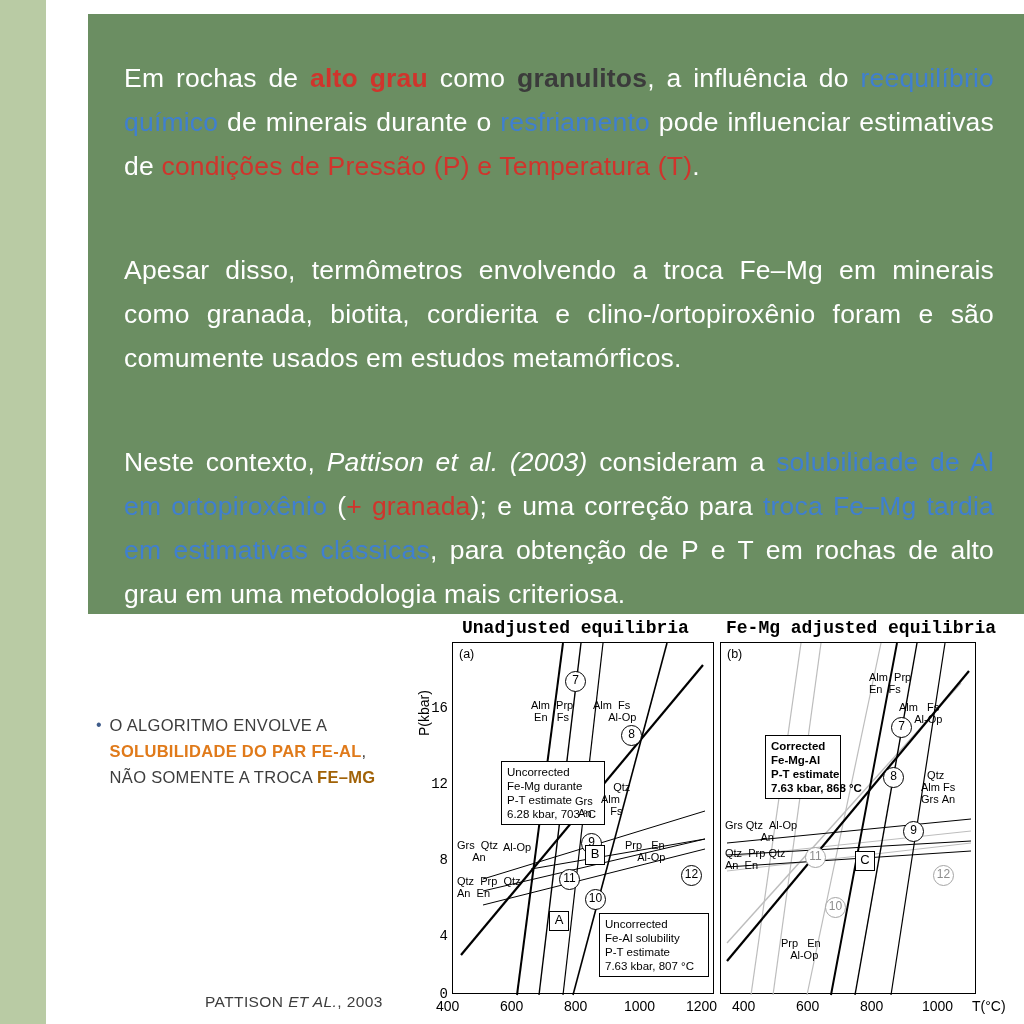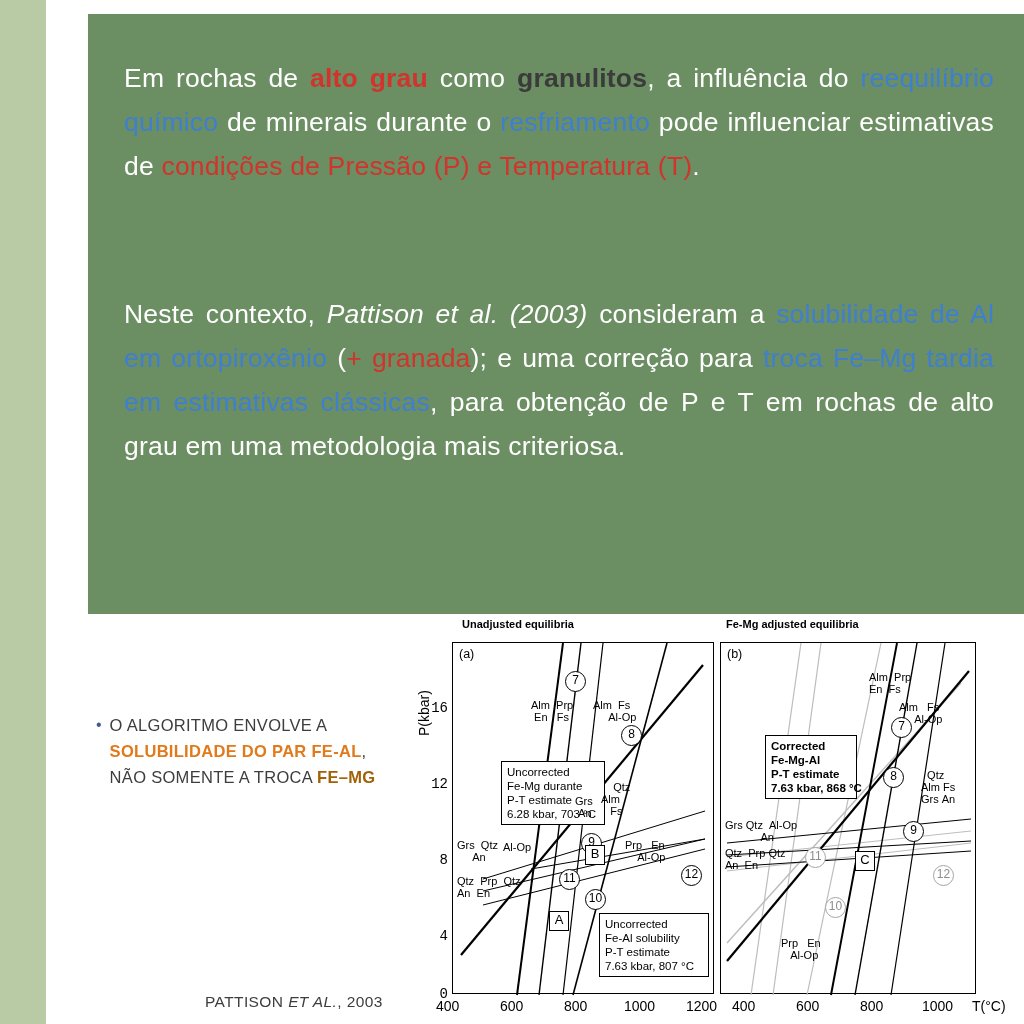--- a/index.html
+++ b/index.html
@@ -124,23 +124,24 @@
   .figure {
     position: absolute;
     left: 414px;
     top: 618px;
     width: 610px;
     height: 406px;
   }
   .fig-title {
     position: absolute;
     font-weight: bold;
-    font-size: 11px;
-    color: #000;
-    white-space: nowrap;
+    font-size: 18px;
+    color: #000;
+    white-space: nowrap;
+    font-family: Liberation Mono, monospace;
   }
   .fig-title.left { left: 48px; top: 0px; }
   .fig-title.right { left: 312px; top: 0px; }
 
   .axis-label-y {
     position: absolute;
     left: 2px;
     top: 100px;
     font-size: 14px;
     transform: rotate(-90deg);
@@ -243,20 +244,21 @@
 <body>
 
 <div class="slide">
 
   <div class="left-band"></div>
   <div class="left-band-inner"></div>
 
   <div class="green-panel">
     <p class="para-justify" id="p1"><span>Em rochas de </span><span class="b-red">alto grau</span><span> como </span><span class="b-dark">granulitos</span><span>, a influência do </span><span class="c-blue">reequilíbrio químico</span><span> de minerais durante o </span><span class="c-blue">resfriamento</span><span> pode influenciar estimativas de </span><span class="c-red">condições de Pressão (P) e Temperatura (T)</span><span>.</span></p>
     <div class="gap"></div>
+    <p class="para-justify" id="p2"><span>Apesar disso, termômetros envolvendo a troca Fe–Mg em minerais como granada, biotita, cordierita e clino-/ortopiroxênio foram e são comumente usados em estudos metamórficos.</span></p>
     <div class="gap"></div>
     <p class="para-justify" id="p3"><span>Neste contexto, </span><span class="italic">Pattison et al. (2003)</span><span> consideram a </span><span class="c-blue">solubilidade de Al em ortopiroxênio</span><span> (</span><span class="c-red">+ granada</span><span>); e uma correção para </span><span class="c-blue">troca Fe–Mg tardia em estimativas clássicas</span><span>, para obtenção de P e T em rochas de alto grau em uma metodologia mais criteriosa.</span></p>
   </div>
 
   <div class="bullet-block">
     <div class="bullet-row">
       <div class="bullet-dot">•</div>
       <div class="bullet-text" id="bullet-text"><span>O ALGORITMO ENVOLVE A </span><span class="bt-orange">SOLUBILIDADE DO PAR FE-AL</span><span>, NÃO SOMENTE  A TROCA </span><span class="bt-blue">FE–MG</span></div>
     </div>
   </div>
@@ -356,21 +358,21 @@
 
         <line x1="110" y1="352" x2="176" y2="0" stroke="#000" stroke-width="2"></line>
         <line x1="134" y1="352" x2="196" y2="0" stroke="#000" stroke-width="1.4"></line>
         <line x1="6" y1="318" x2="248" y2="28" stroke="#000" stroke-width="2.2"></line>
         <line x1="6" y1="200" x2="250" y2="176" stroke="#000" stroke-width="1"></line>
         <line x1="6" y1="212" x2="250" y2="198" stroke="#000" stroke-width="1"></line>
         <line x1="6" y1="224" x2="250" y2="208" stroke="#000" stroke-width="1"></line>
         <line x1="170" y1="352" x2="224" y2="0" stroke="#000" stroke-width="1.2"></line>
       </svg>
 
-      <div class="infobox bold" style="left:44px; top:92px; width:92px;">
+      <div class="infobox bold" style="left:44px; top:92px; width:76px;">
         <div>Corrected</div>
         <div>Fe-Mg-Al</div>
         <div>P-T estimate</div>
         <div>7.63 kbar, 868 °C</div>
       </div>
 
       <div class="curve-label" style="left:148px; top:28px;">Alm&nbsp;&nbsp;Prp<br>En&nbsp;&nbsp;Fs</div>
       <div class="curve-label" style="left:178px; top:58px;">Alm&nbsp;&nbsp;&nbsp;Fs<br>&nbsp;&nbsp;&nbsp;&nbsp;&nbsp;Al-Op</div>
       <div class="curve-label" style="left:200px; top:126px;">&nbsp;&nbsp;Qtz<br>Alm&nbsp;Fs<br>Grs&nbsp;An</div>
       <div class="curve-label" style="left:4px; top:176px;text-align:center;">Grs&nbsp;Qtz&nbsp;&nbsp;Al-Op<br>&nbsp;&nbsp;&nbsp;&nbsp;An</div>

